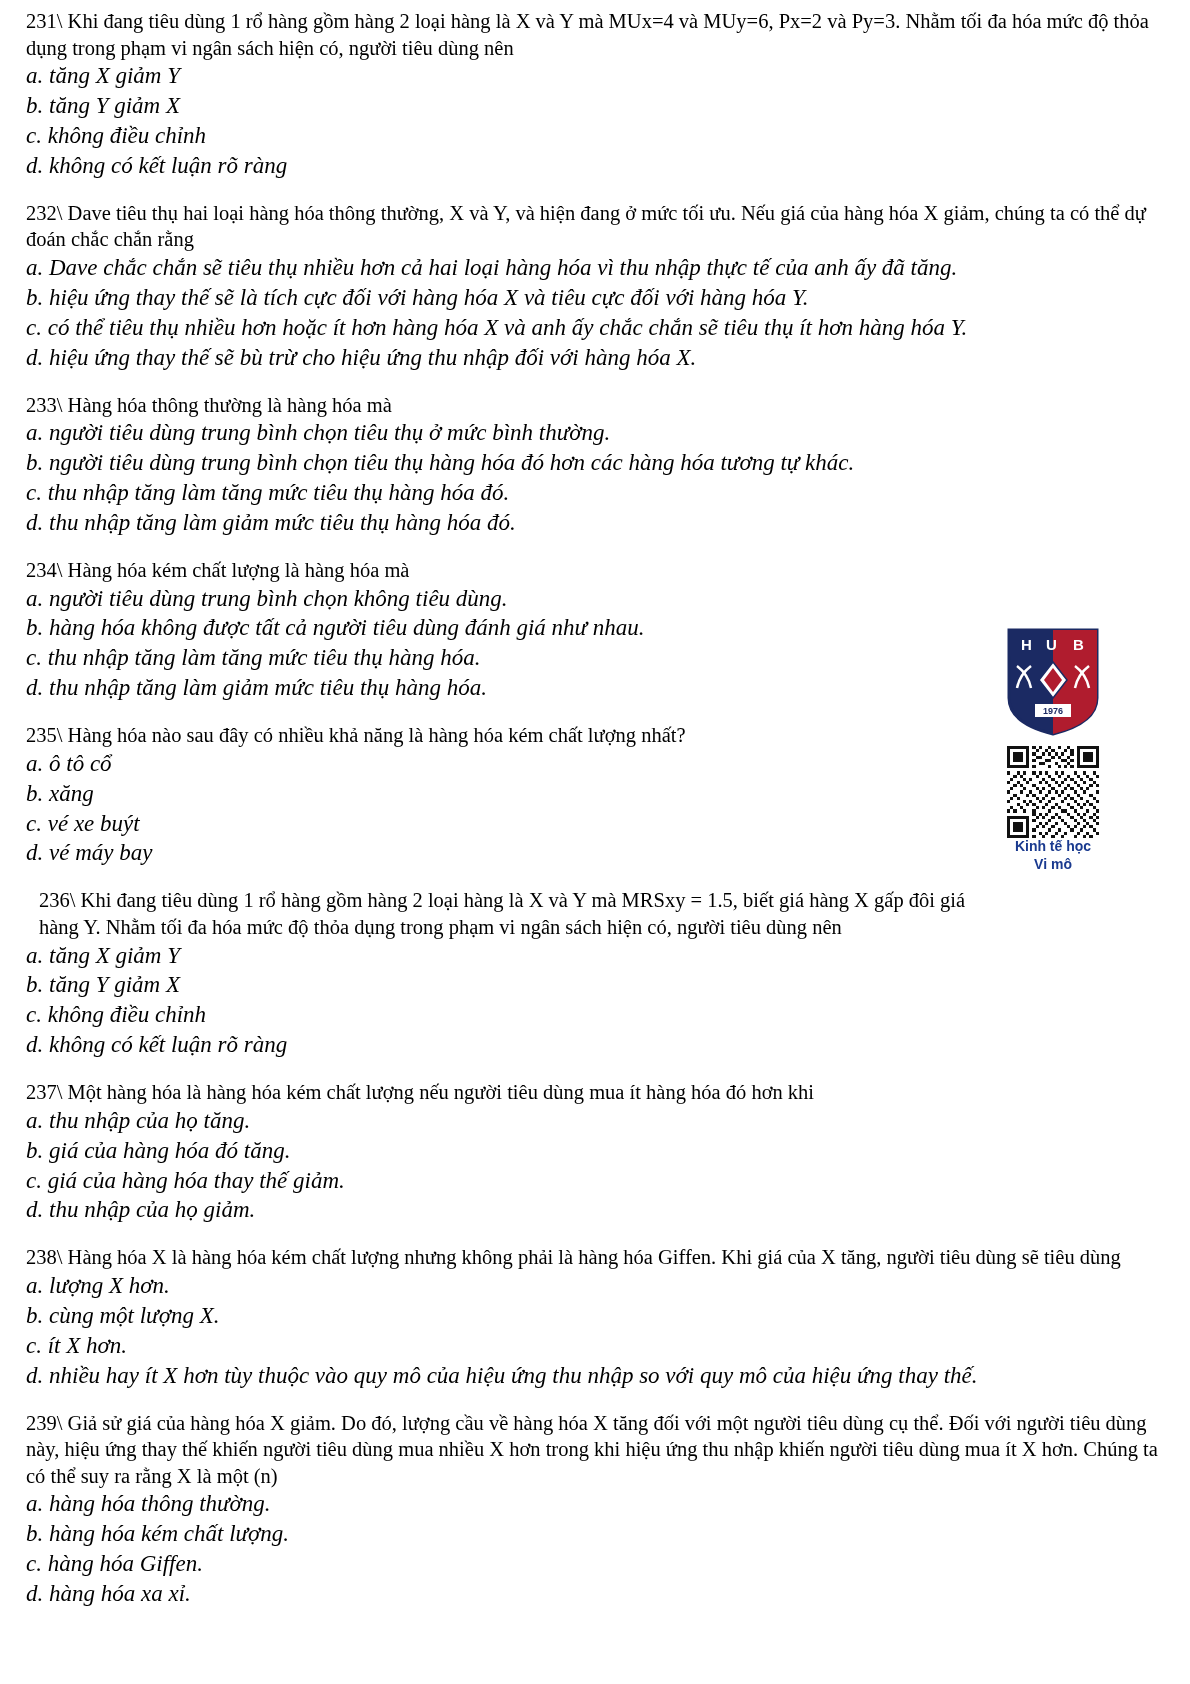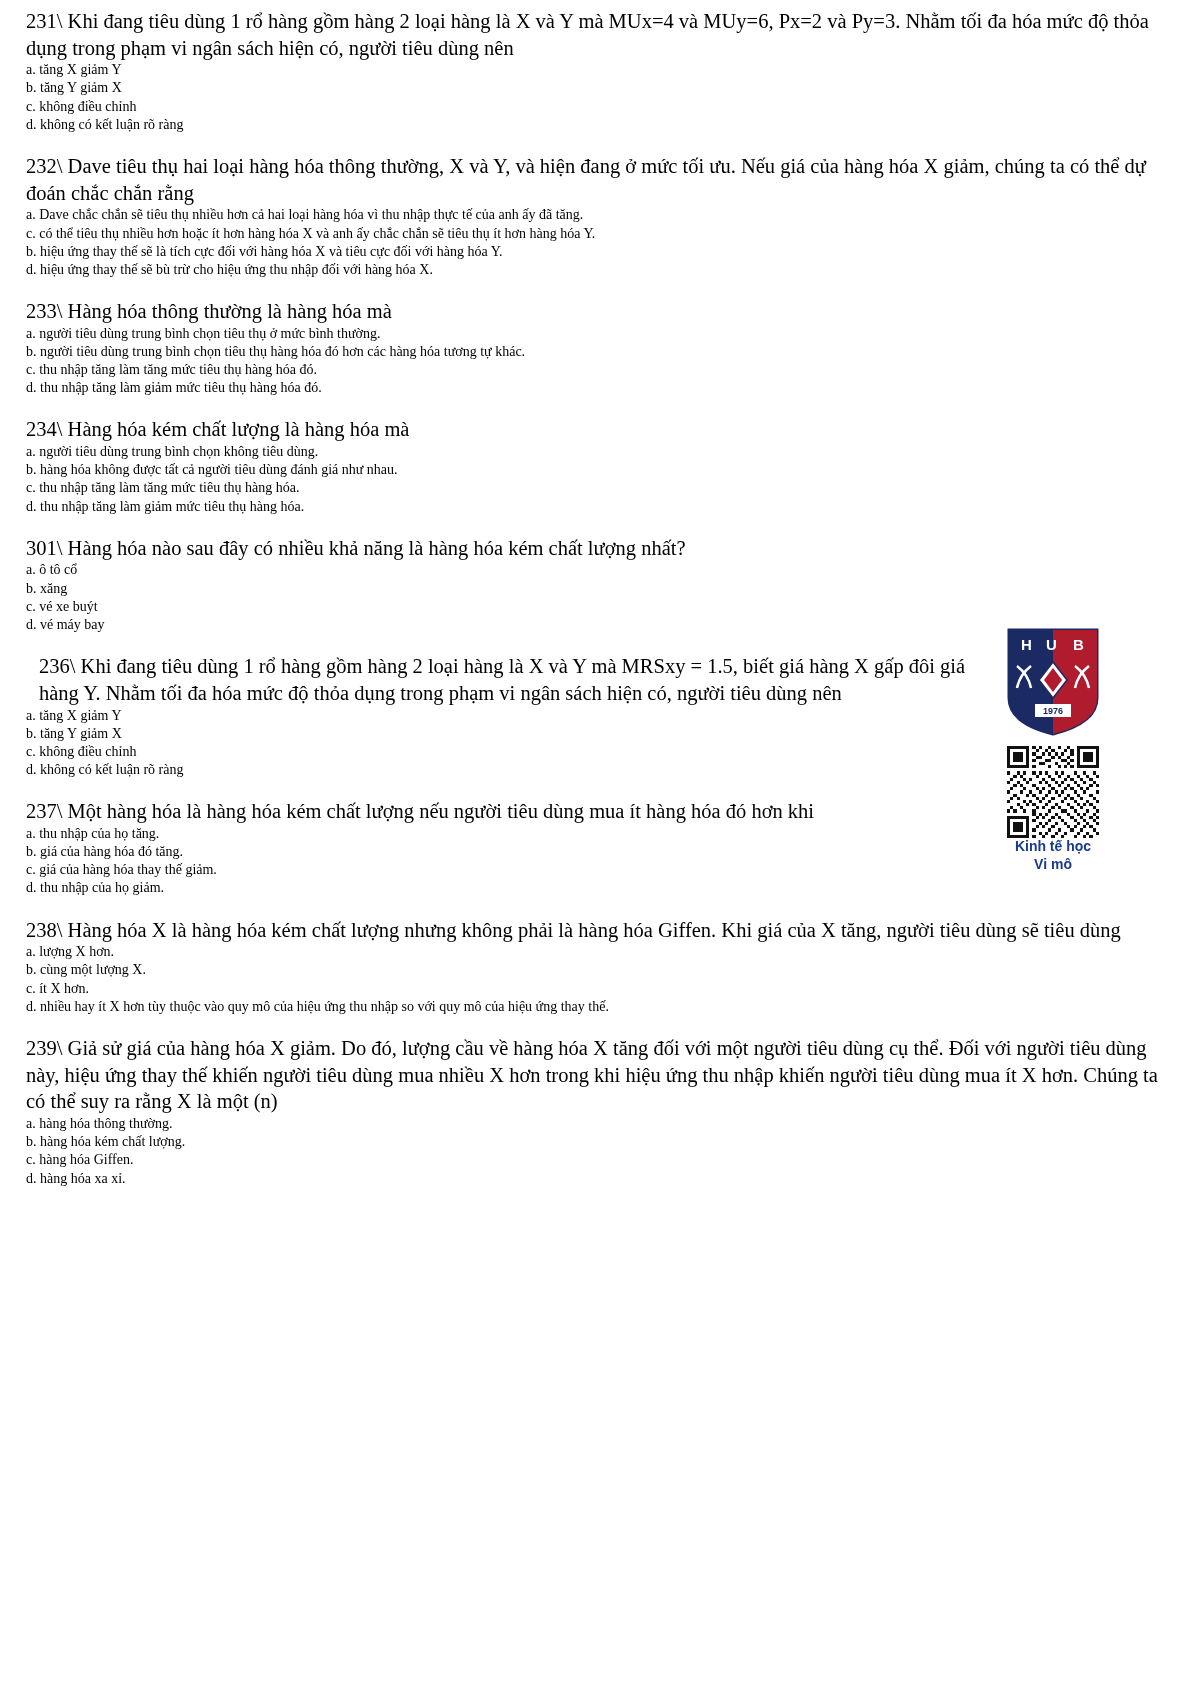--- a/index.html
+++ b/index.html
@@ -30,23 +30,24 @@
   }
   .q-block {
     margin-bottom: 19px;
   }
   .q-stem {
     font-size: 20.5px;
     line-height: 1.30;
     text-align: left;
   }
   .q-opt {
-    font-size: 14px;
+    font-size: 23px;
     line-height: 1.30;
     text-align: left;
+    font-style: italic;
   }
   
   .badge-wrap {
     position: absolute;
     left: 988px;
     top: 628px;
     width: 130px;
     text-align: center;
   }
   .shield {
@@ -82,43 +83,43 @@
       <div class="q-stem">231\ Khi đang tiêu dùng 1 rổ hàng gồm hàng 2 loại hàng là X và Y mà  MUx=4 và MUy=6, Px=2 và Py=3. Nhằm tối đa hóa mức độ thỏa dụng trong phạm vi ngân sách hiện có, người tiêu dùng nên</div>
       <div class="q-opt">a. tăng X giảm Y</div>
       <div class="q-opt">b. tăng Y giảm X</div>
       <div class="q-opt">c. không điều chỉnh</div>
       <div class="q-opt">d. không có kết luận rõ ràng</div>
     </div>
 
     <div class="q-block">
       <div class="q-stem">232\ Dave tiêu thụ hai loại hàng hóa thông thường, X và Y, và hiện đang ở mức tối ưu. Nếu giá của hàng hóa X giảm, chúng ta có thể dự đoán chắc chắn rằng</div>
       <div class="q-opt">a. Dave chắc chắn sẽ tiêu thụ nhiều hơn cả hai loại hàng hóa vì thu nhập thực tế của anh ấy đã tăng.</div>
+      <div class="q-opt">b. hiệu ứng thay thế sẽ là tích cực đối với hàng hóa X và tiêu cực đối với hàng hóa Y.</div>
       <div class="q-opt">c. có thể tiêu thụ nhiều hơn hoặc ít hơn hàng hóa X và anh ấy chắc chắn sẽ tiêu thụ ít hơn hàng hóa Y.</div>
-      <div class="q-opt">b. hiệu ứng thay thế sẽ là tích cực đối với hàng hóa X và tiêu cực đối với hàng hóa Y.</div>
       <div class="q-opt">d. hiệu ứng thay thế sẽ bù trừ cho hiệu ứng thu nhập đối với hàng hóa X.</div>
     </div>
 
     <div class="q-block">
       <div class="q-stem">233\ Hàng hóa thông thường là hàng hóa mà</div>
       <div class="q-opt">a. người tiêu dùng trung bình chọn tiêu thụ ở mức bình thường.</div>
       <div class="q-opt">b. người tiêu dùng trung bình chọn tiêu thụ hàng hóa đó hơn các hàng hóa tương tự khác.</div>
       <div class="q-opt">c. thu nhập tăng làm tăng mức tiêu thụ hàng hóa đó.</div>
       <div class="q-opt">d. thu nhập tăng làm giảm mức tiêu thụ hàng hóa đó.</div>
     </div>
 
     <div class="q-block">
       <div class="q-stem">234\ Hàng hóa kém chất lượng là hàng hóa mà</div>
       <div class="q-opt">a. người tiêu dùng trung bình chọn không tiêu dùng.</div>
       <div class="q-opt">b. hàng hóa không được tất cả người tiêu dùng đánh giá như nhau.</div>
       <div class="q-opt">c. thu nhập tăng làm tăng mức tiêu thụ hàng hóa.</div>
       <div class="q-opt">d. thu nhập tăng làm giảm mức tiêu thụ hàng hóa.</div>
     </div>
 
     <div class="q-block">
-      <div class="q-stem">301\ Hàng hóa nào sau đây có nhiều khả năng là hàng hóa kém chất lượng nhất?</div>
+      <div class="q-stem">235\ Hàng hóa nào sau đây có nhiều khả năng là hàng hóa kém chất lượng nhất?</div>
       <div class="q-opt">a. ô tô cổ</div>
       <div class="q-opt">b. xăng</div>
       <div class="q-opt">c. vé xe buýt</div>
       <div class="q-opt">d. vé máy bay</div>
     </div>
 
     <div class="q-block">
       <div class="q-stem" style="width:940px;margin-left:13px;">236\ Khi đang tiêu dùng 1 rổ hàng gồm hàng 2 loại hàng là X và Y mà  MRSxy =  1.5, biết giá hàng X gấp đôi giá hàng Y. Nhằm tối đa hóa mức độ thỏa dụng trong phạm vi ngân sách hiện có, người tiêu dùng nên</div>
       <div class="q-opt">a. tăng X giảm Y</div>
       <div class="q-opt">b. tăng Y giảm X</div>

